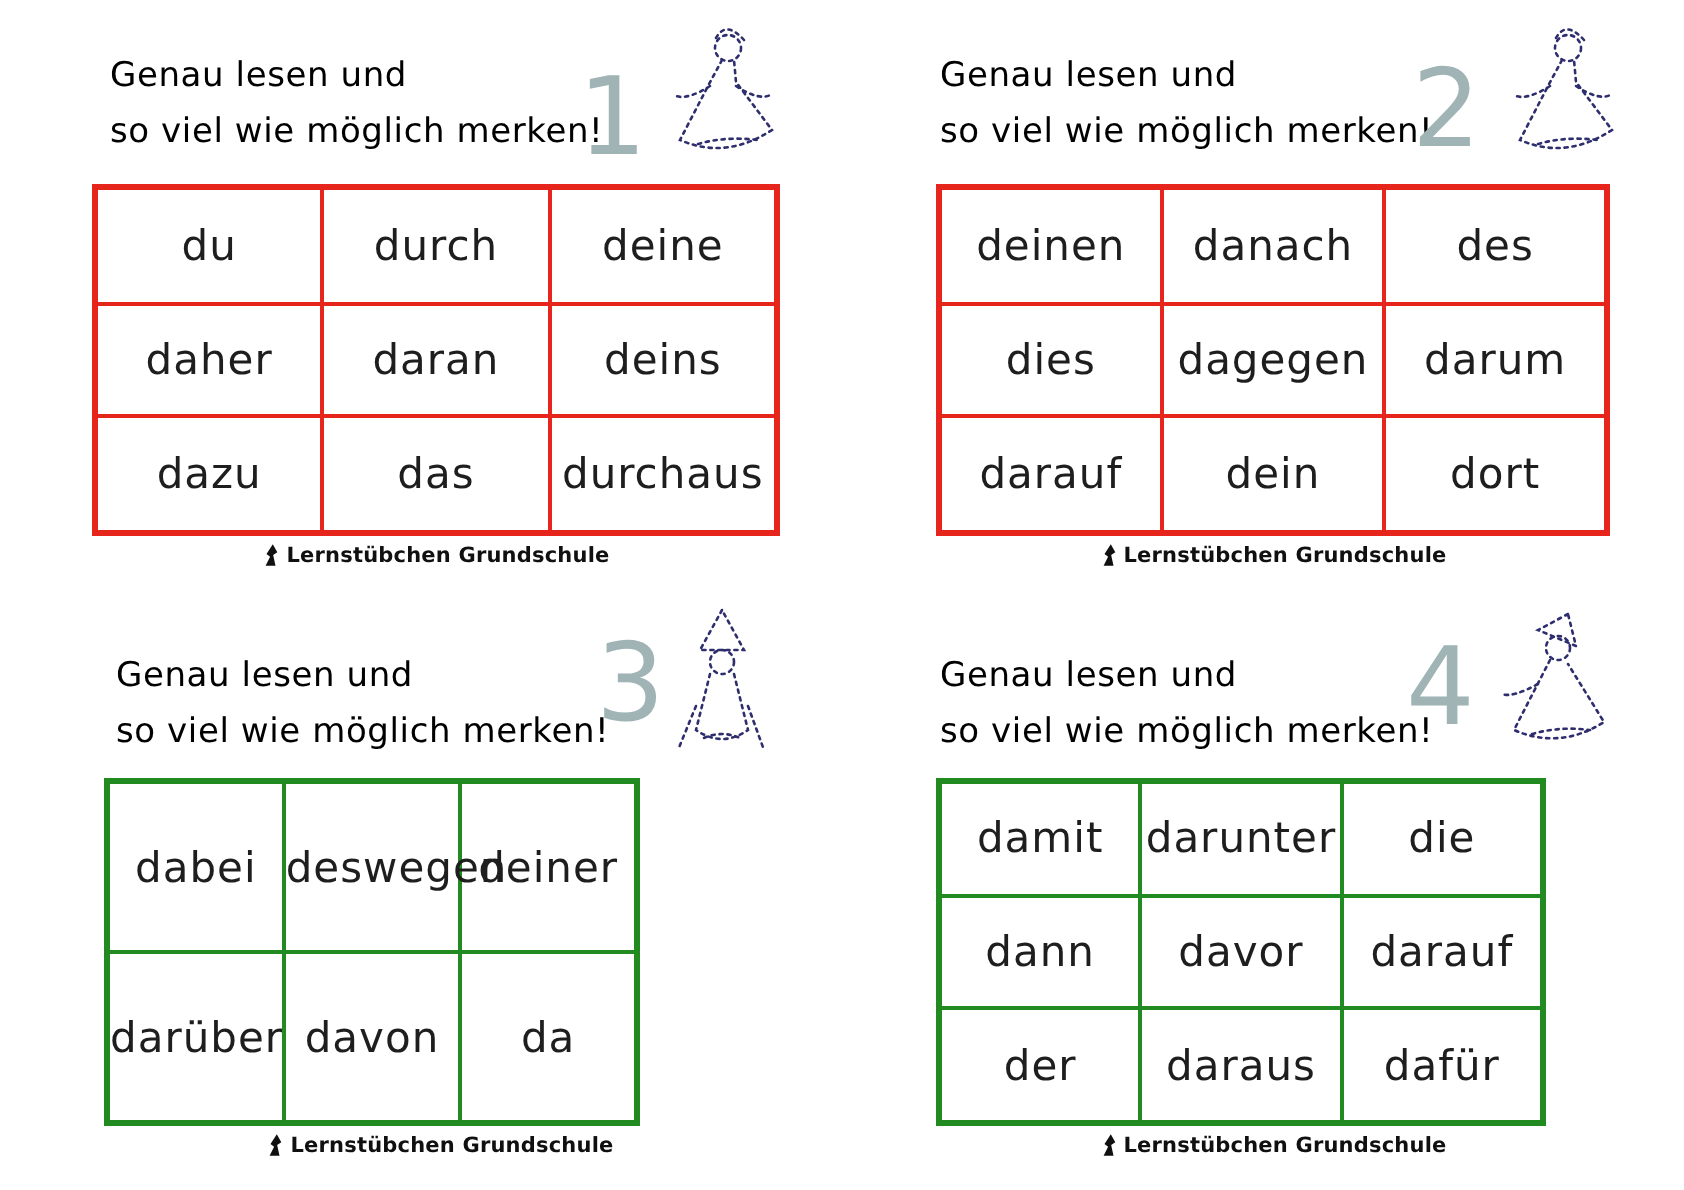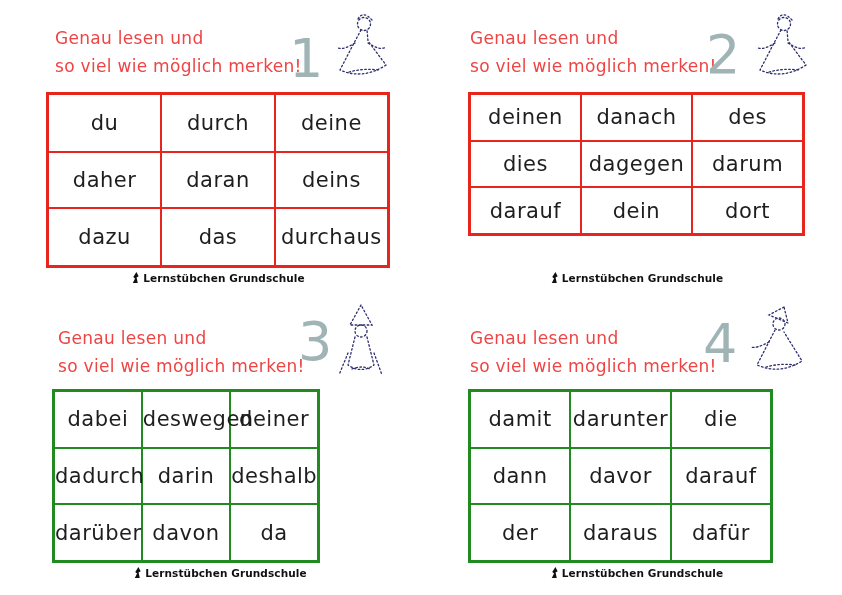--- a/index.html
+++ b/index.html
@@ -8,21 +8,21 @@
     position: relative;
     width: 842px;
     height: 595px;
     background: #ffffff;
     overflow: hidden;
   }
   .card-header {
     position: absolute;
     font-size: 17px;
     line-height: 28px;
-    color: #ef4444;
+    color: #000000;
     letter-spacing: 0.3px;
     white-space: nowrap;
   }
   .card-number {
     position: absolute;
     font-size: 54px;
     line-height: 1;
     color: #a0b4b6;
     font-weight: 400;
   }
@@ -112,21 +112,21 @@
   <svg class="doodle" style="left:748px; top:12px;" width="64" height="70" viewBox="0 0 64 70">
     <g fill="none" stroke="#2e2e6e" stroke-width="1.3" stroke-dasharray="1.6 2.4" stroke-linecap="round">
       <circle cx="36" cy="12" r="6.5"></circle>
       <path d="M30 7 Q35 -2 44 8"></path>
       <path d="M33 18 L26 31 L12 58 Q35 68 58 53 L40 29 L39 18"></path>
       <path d="M27 31 Q16 38 10 36"></path>
       <path d="M40 31 Q52 39 58 35"></path>
       <path d="M21 60 Q35 56 51 58"></path>
     </g>
   </svg>
-  <table class="word-table red" style="left:468px; top:92px; width:337px; height:144px;">
+  <table class="word-table red" style="left:468px; top:92px; width:337px; height:176px;">
     <tbody>
       <tr>
         <td>deinen</td>
         <td>danach</td>
         <td>des</td>
       </tr>
       <tr>
         <td>dies</td>
         <td>dagegen</td>
         <td>darum</td>
@@ -161,25 +161,20 @@
     </g>
   </svg>
   <table class="word-table green" style="left:52px; top:389px; width:268px; height:174px;">
     <tbody>
       <tr>
         <td>dabei</td>
         <td>deswegen</td>
         <td>deiner</td>
       </tr>
       <tr>
-        <td>dadurch</td>
-        <td>darin</td>
-        <td>deshalb</td>
-      </tr>
-      <tr>
         <td>darüber</td>
         <td>davon</td>
         <td>da</td>
       </tr>
     </tbody>
   </table>
   <div class="brand" style="left:52px; top:566px; width:336px;">
     <svg width="9" height="13" viewBox="0 0 10 14">
       <path d="M6 1 L8.5 5.5 L6.2 7 L7.5 13 L2 13 L4.5 8 L2.5 6.5 Z" fill="#101010"></path>
     </svg>

